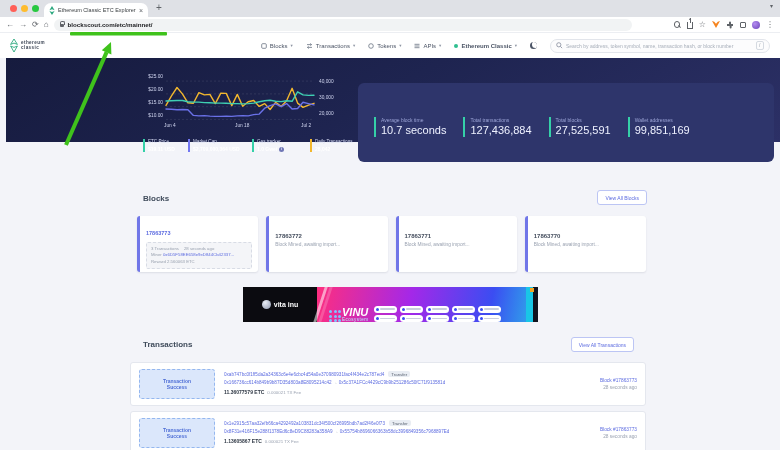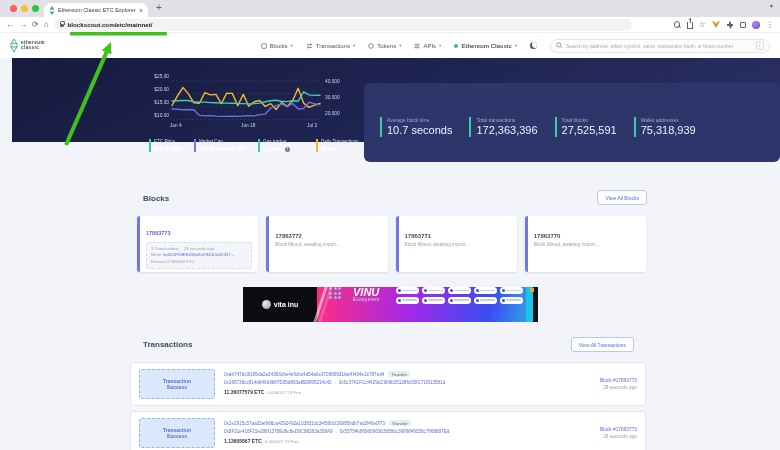--- a/index.html
+++ b/index.html
@@ -44,21 +44,21 @@
   .mitem{display:flex;align-items:center;gap:3px;font-size:6px;color:#4c5566}
   .caret{font-size:4.5px;color:#8d94a2}
   .net-dot{width:4px;height:4px;border-radius:50%;background:#2fbf8f}
   .moon{width:7px;height:7px;border-radius:50%;background:#4c5566;position:relative;overflow:hidden}
   .moon:before{content:"";position:absolute;left:2.4px;top:-1.4px;width:7px;height:7px;border-radius:50%;background:#fff}
   .searchbox{width:220px;height:14px;border:1px solid #e2e5eb;background:#fcfcfd;border-radius:7px;display:flex;align-items:center;padding:0 5px;gap:3px}
   .ph{font-size:5px;color:#a7aeb9;white-space:nowrap;overflow:hidden;flex:1}
   .keyhint{border:1px solid #d5dae1;border-radius:2px;font-size:5px;color:#9aa1ac;padding:0 2.5px;line-height:7px}
 
   
-  .hero{position:absolute;top:58px;left:12px;right:0;height:84px;background:linear-gradient(150deg,#161b3e 0%,#1e2450 48%,#2c3066 100%)}
+  .hero{position:absolute;top:58px;left:6px;right:0;height:84px;background:linear-gradient(150deg,#161b3e 0%,#1e2450 48%,#2c3066 100%)}
   .ytick{position:absolute;width:24px;text-align:right;font-size:4.8px;color:#cfd4ee}
   .ytick2{position:absolute;font-size:4.8px;color:#cfd4ee}
   .xtick{position:absolute;font-size:4.8px;color:#cfd4ee}
   #chart-svg{position:absolute;left:160px;top:18px;width:148px;height:46px;overflow:visible}
   .hstats{position:absolute;left:137px;top:81px;display:flex;gap:8px}
   .hstat{border-left:2px solid;padding-left:3px}
   .hstat .lab{font-size:4.6px;color:#d8ddf4;line-height:6.5px}
   .hstat .val{font-size:5px;color:#fff;font-weight:bold;line-height:6px}
   .acc-teal{border-color:#35d0a8}.acc-purple{border-color:#7277f2}.acc-yellow{border-color:#f2b72e}
   .info-i{display:inline-block;width:5px;height:5px;border-radius:50%;background:#6f76b5;color:#fff;font-size:3.5px;line-height:5px;text-align:center;vertical-align:middle}
@@ -77,21 +77,21 @@
   .binner .addr{color:#5d6ce0}
   .binner .age{margin-left:5px}
   .bcard.pending{padding-top:17px}
   .bnum{font-size:6px;font-weight:bold;color:#454e5e}
   .bstatus{font-size:4.8px;color:#9aa2b1;margin-top:3px}
 
   
   .ad{position:absolute;left:243px;top:287px;width:295px;height:35px;display:flex;overflow:hidden}
   .ad-left{width:74px;background:#0b0b10;display:flex;align-items:center;justify-content:center;gap:3px;color:#fff;font-size:7px;font-weight:bold}
   .dog{width:9px;height:9px;border-radius:50%;background:radial-gradient(circle at 35% 30%,#e9edf5,#8e97ad)}
-  .ad-right{flex:1;position:relative;background:linear-gradient(100deg,#ff2e7e 0%,#a428e8 42%,#3b4df2 78%,#2db3e8 100%);display:flex;align-items:flex-start;padding-left:12px;gap:12px}
+  .ad-right{flex:1;position:relative;background:linear-gradient(100deg,#ff2e7e 0%,#a428e8 42%,#3b4df2 78%,#2db3e8 100%);display:flex;align-items:flex-end;padding-left:12px;gap:1px}
   .stripe{position:absolute;top:-4px;bottom:-4px;width:3px;background:rgba(255,255,255,.55);transform:skewX(-18deg)}
   .vdots{display:grid;grid-template-columns:repeat(3,3px);gap:1.5px}
   .vdots i{width:3px;height:3px;border-radius:50%;background:#7dc3ff}
   .vinu-name{color:#fff;font-size:11px;font-weight:bold;font-style:italic;line-height:10px}
   .vinu-sub{color:#b9ecff;font-size:4.5px;letter-spacing:.5px}
   .pills{display:grid;grid-template-columns:repeat(5,23px);gap:2.5px 3px;margin-left:4px}
   .pill{height:7px;background:#fff;border-radius:3.5px;display:flex;align-items:center;padding:0 2px;gap:1.5px}
   .pill i{width:3px;height:3px;border-radius:50%;background:#3b4df2;flex:none}
   .pill b{height:1.5px;flex:1;background:#c9cede;border-radius:1px}
   .cyan-band{position:absolute;right:5px;top:0;bottom:0;width:7px;background:#19c6e6}
@@ -252,29 +252,29 @@
       </div>
     </div>
 
     <div class="hpanel">
       <div class="pstat">
         <div class="lab">Average block time</div>
         <div class="val">10.7 seconds</div>
       </div>
       <div class="pstat">
         <div class="lab">Total transactions</div>
-        <div class="val">172,363,396</div>
+        <div class="val">127,436,884</div>
       </div>
       <div class="pstat">
         <div class="lab">Total blocks</div>
         <div class="val">27,525,591</div>
       </div>
       <div class="pstat">
         <div class="lab">Wallet addresses</div>
-        <div class="val">75,318,939</div>
+        <div class="val">99,851,169</div>
       </div>
     </div>
   </div>
 
   <div class="sec-title" style="top:194px">Blocks</div>
   <div class="viewall" style="top:190px;right:133px">View All Blocks</div>
 
   <div class="cards">
     <div class="bcard">
       <span class="bnum-link">17863773</span>

